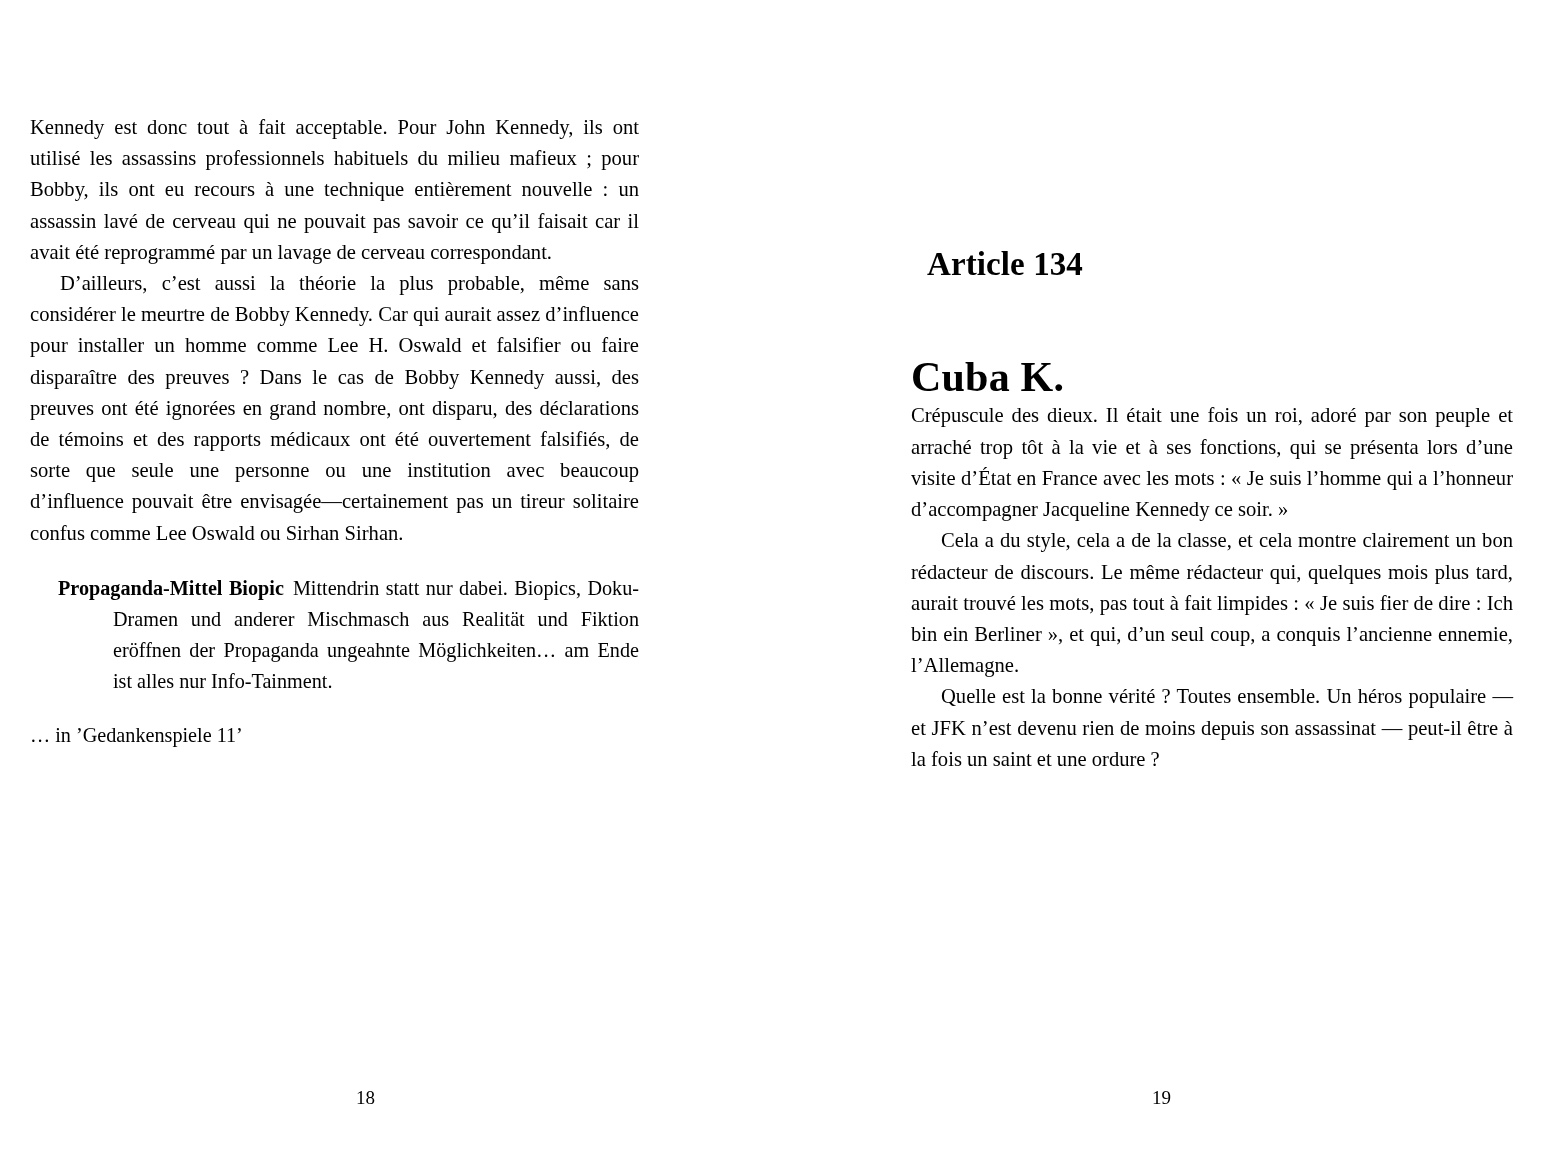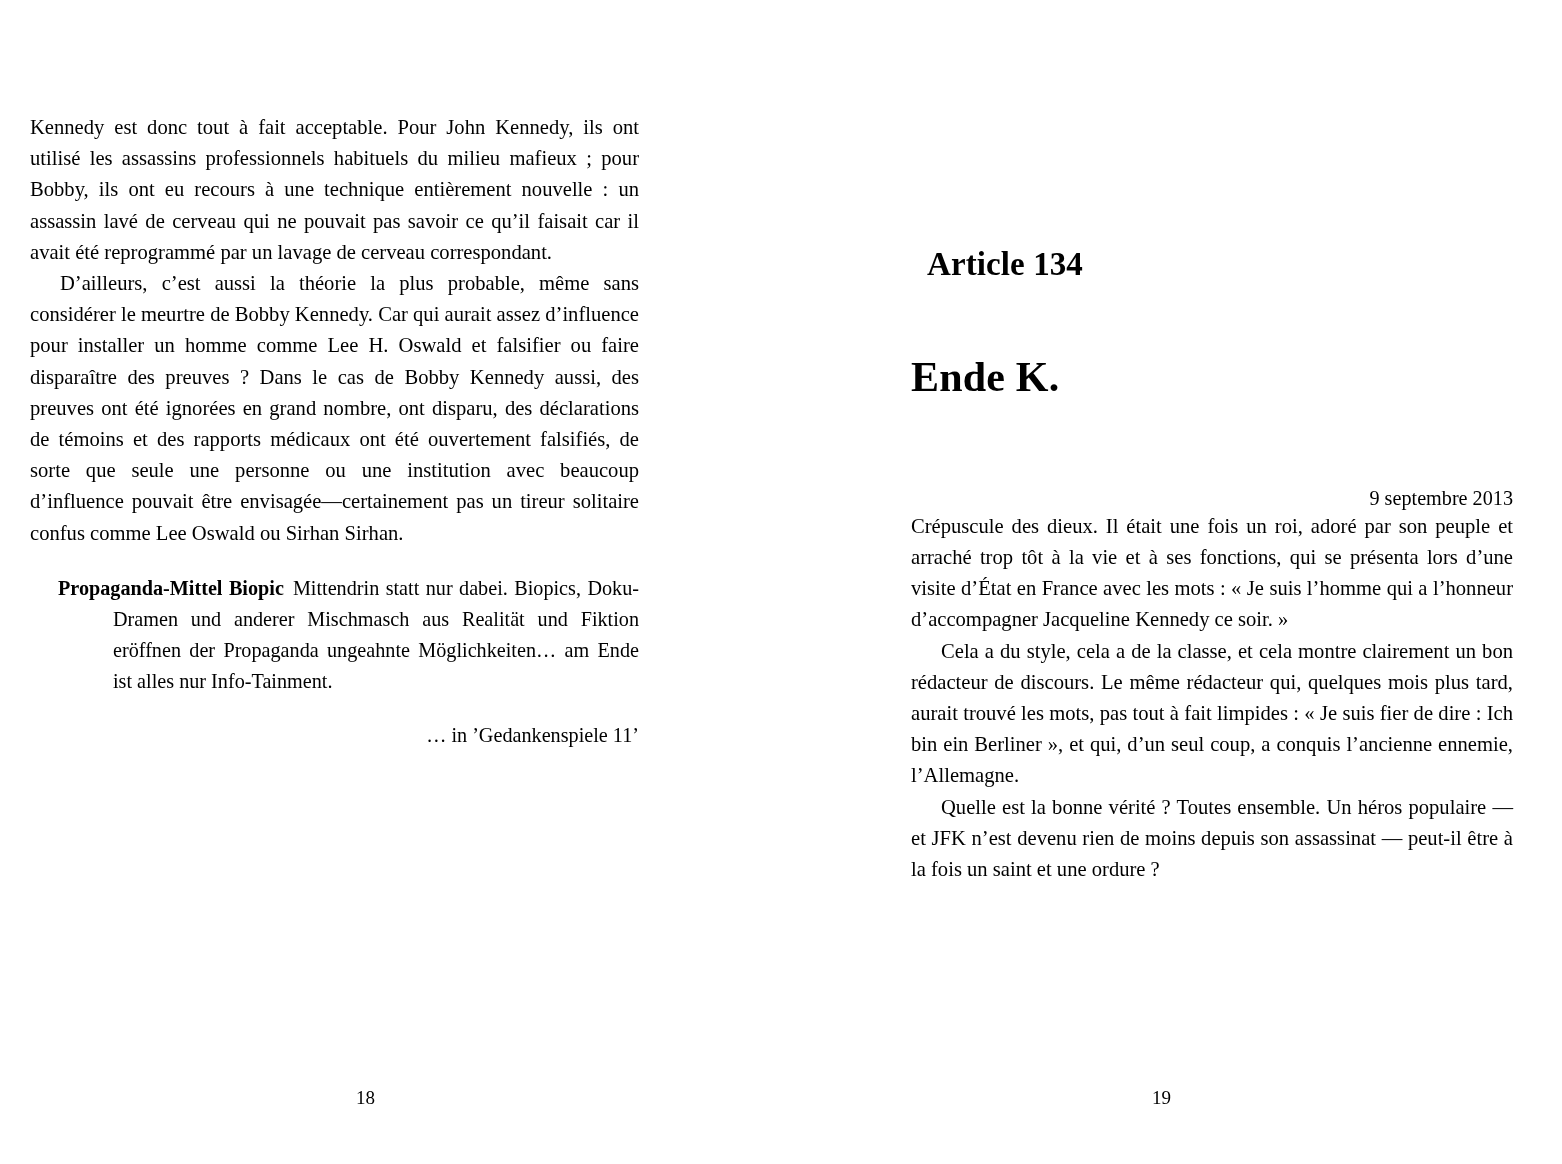--- a/index.html
+++ b/index.html
@@ -71,21 +71,21 @@
     font-weight: bold;
   }
   .quoteblock .lead-gap {
     display: inline-block;
     width: 9px;
   }
   .source {
     margin-top: 22px;
     font-size: 20.2px;
     line-height: 31.2px;
-    text-align: right;
+    text-align: left;
   }
 
   
   .article-title {
     font-size: 33px;
     font-weight: bold;
     line-height: 1.1;
     margin: 16px;
     letter-spacing: 0.1px;
   }
@@ -140,23 +140,22 @@
     </div>
 
     <div class="folio">18</div>
   </div>
 
   <div class="page page-right">
     <div class="textblock">
 
       <h2 class="article-title">Article 134</h2>
 
-      <h1 class="chapter-title">Ende K.</h1>
+      <h1 class="chapter-title">Cuba K.</h1>
 
-      <div class="dateline">9 septembre 2013</div>
 
       <p class="para noindent body-start">Crépuscule des dieux. Il était une fois un roi, adoré par son peuple et arraché trop tôt à la vie et à ses fonctions, qui se présenta lors d’une visite d’État en France avec les mots : « Je suis l’homme qui a l’honneur d’accompagner Jacqueline Kennedy ce soir. »</p>
 
       <p class="para">Cela a du style, cela a de la classe, et cela montre clairement un bon rédacteur de discours. Le même rédacteur qui, quelques mois plus tard, aurait trouvé les mots, pas tout à fait limpides : « Je suis fier de dire : Ich bin ein Berliner », et qui, d’un seul coup, a conquis l’ancienne ennemie, l’Allemagne.</p>
 
 
       <p class="para">Quelle est la bonne vérité ? Toutes ensemble. Un héros populaire — et JFK n’est devenu rien de moins depuis son assassinat — peut-il être à la fois un saint et une ordure ?</p>
 
 
     </div>

